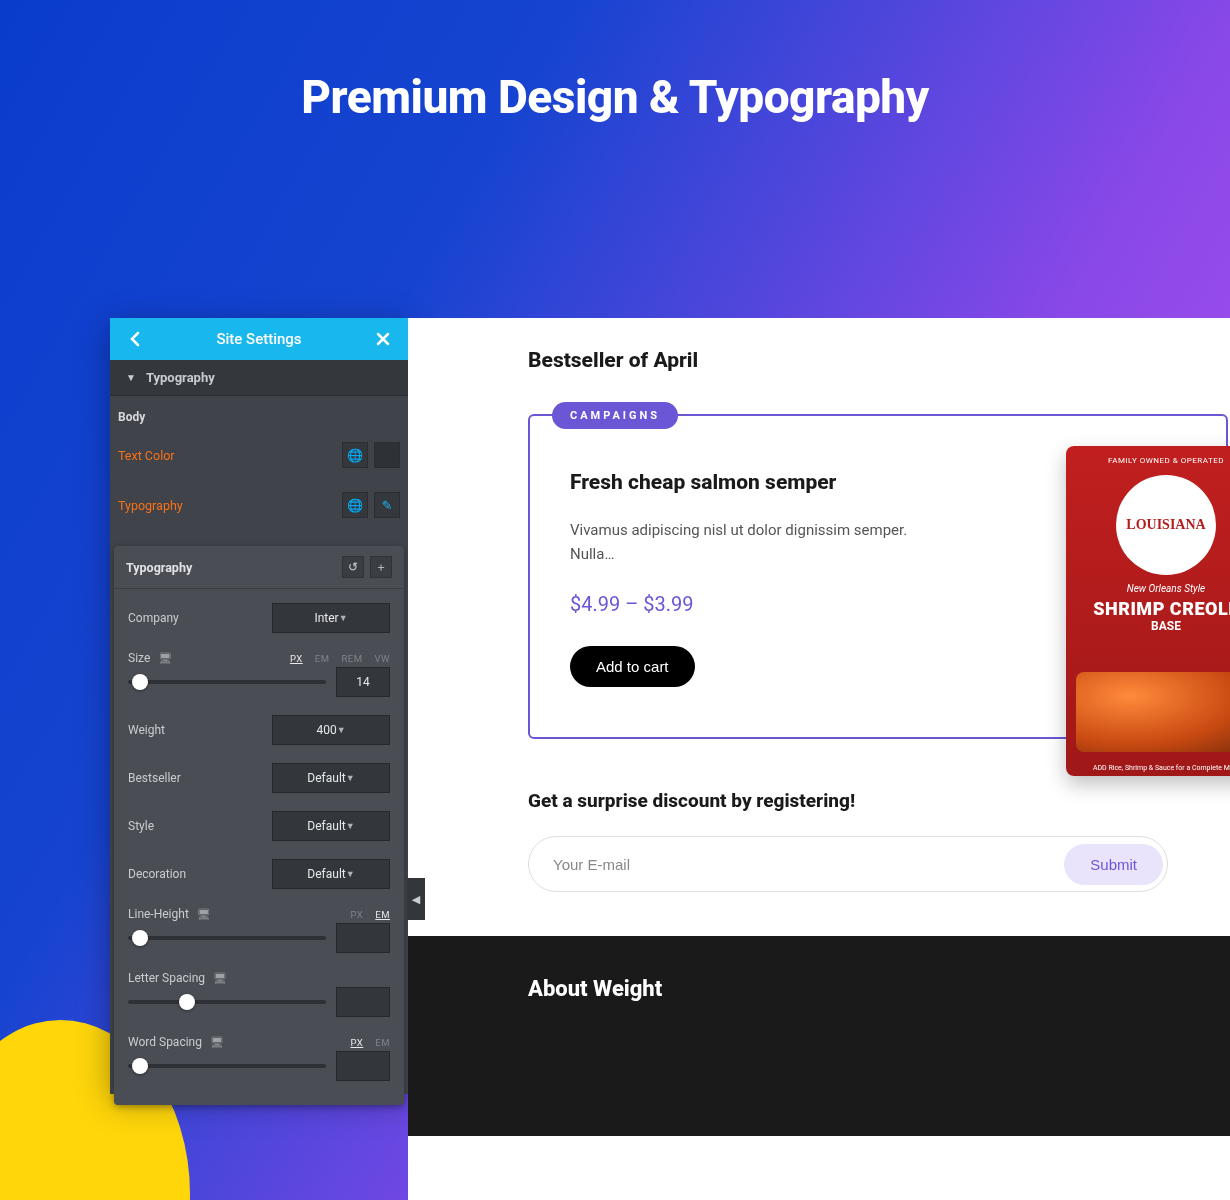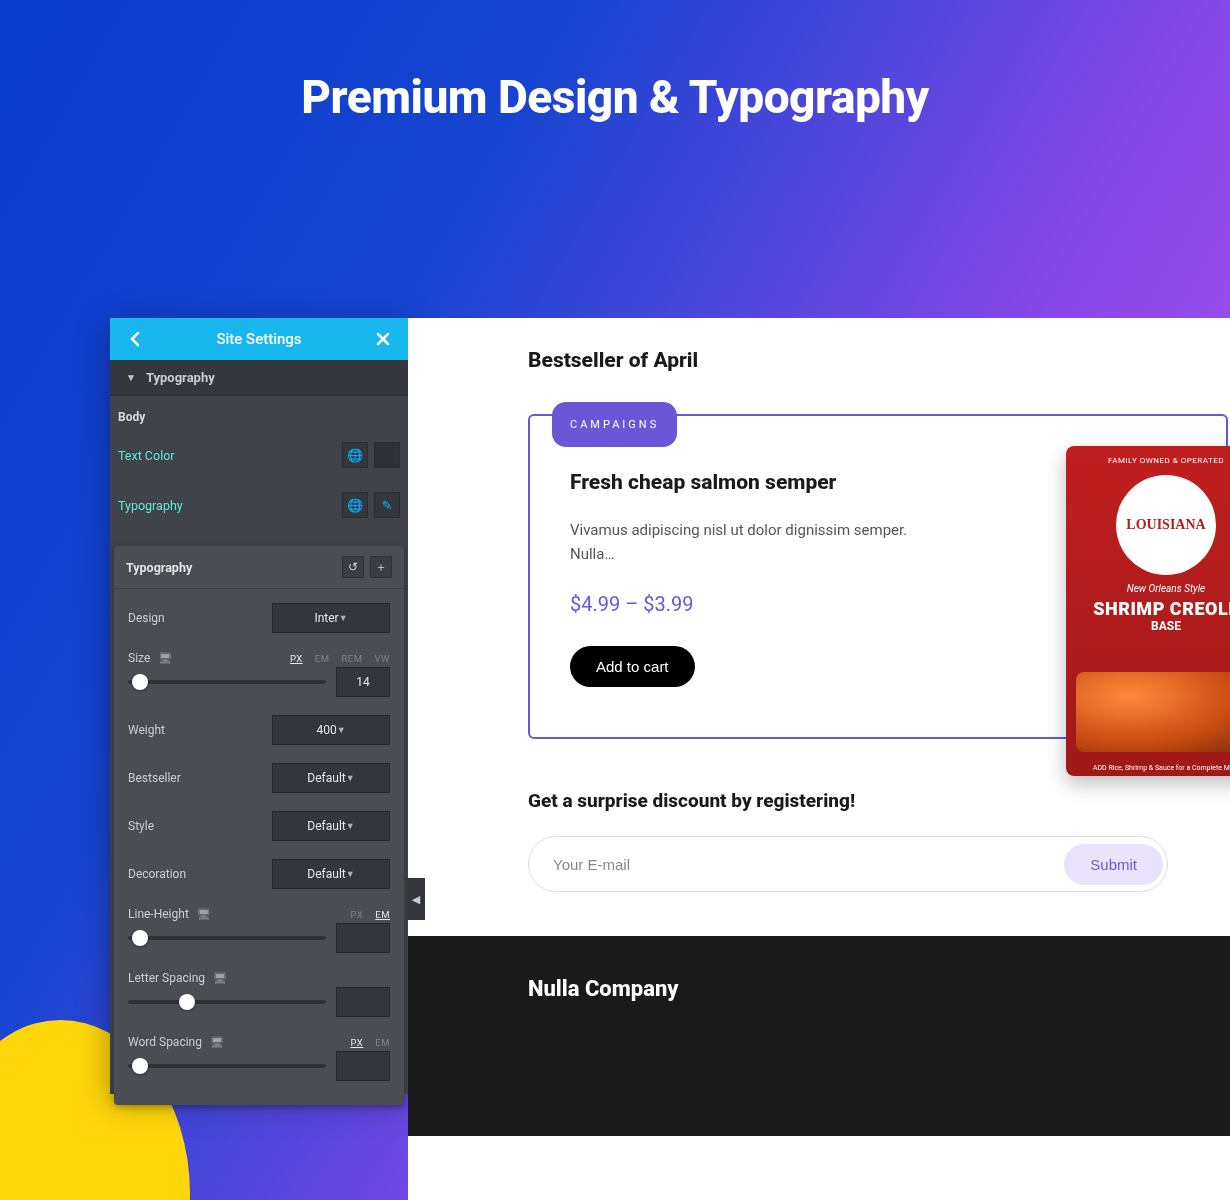--- a/index.html
+++ b/index.html
@@ -61,21 +61,21 @@
 
   .section-body { padding: 14px 8px 4px; }
   .section-body .sub-head { font-weight: 700; color: #d6d8dc; margin-bottom: 18px; font-size: 12px; }
 
   .row {
     display: flex;
     align-items: center;
     justify-content: space-between;
     margin-bottom: 24px;
   }
-  .row .lbl { font-size: 12.5px; color: #5eead4; }
+  .row .lbl { font-size: 12.5px; color: #f97316; }
   .row .ctrls { display: flex; gap: 6px; }
   .sq {
     width: 26px; height: 26px;
     background: #34373c;
     border: 1px solid #2a2d31;
     display: flex; align-items: center; justify-content: center;
     color: #18b7ed;
     font-size: 13px;
   }
   .sq.dark { color: #6b6e74; background:#2e3136; }
@@ -177,22 +177,22 @@
     width: 700px;
     display:flex;
   }
   .campaign-label {
     position:absolute;
     top:-14px; left:22px;
     background:#6b57d6;
     color:#fff;
     font-size:11px;
     letter-spacing:3px;
-    font-weight:400;
-    padding:16px 18px;
+    font-weight:700;
+    padding:7px 18px;
     border-radius:14px;
   }
   .product-col { width:340px; }
   .product-title { font-size:21px; font-weight:800; color:#1a1a1a; margin-bottom:24px;}
   .product-desc { font-size:15px; color:#555; line-height:1.6; margin-bottom:26px;}
   .product-price { font-size:20px; color:#6b57d6; margin-bottom:30px;}
   .add-btn {
     background:#000; color:#fff;
     border:none; border-radius:22px;
     padding:12px 26px;
@@ -346,21 +346,21 @@
               <span>↺</span>
             </div>
           <div class="mini-sq">
               <span>＋</span>
             </div>
         </div>
       </div>
 
       <div class="sub-body">
         <div class="control-row">
-          <span class="clabel">Design</span>
+          <span class="clabel">Company</span>
           <div class="select">
             <span>Inter</span>
             <span class="arrow">▼</span>
           </div>
         </div>
 
         <div class="control-row" style="margin-bottom:8px">
           <span class="clabel">
             <span>Size</span>
             <span class="device-icon">🖥</span>
@@ -497,17 +497,17 @@
       <div class="promo-row">
         <div class="promo-title">Get a surprise discount by registering!</div>
         <div class="email-wrap">
           <input type="text" placeholder="Your E-mail" style="">
           <button class="submit-btn">Submit</button>
         </div>
       </div>
     </div>
 
     <div class="footer">
-      <h3>Nulla Company</h3>
+      <h3>About Weight</h3>
     </div>
   </div>
 
 </div>
 
 </body></html>

